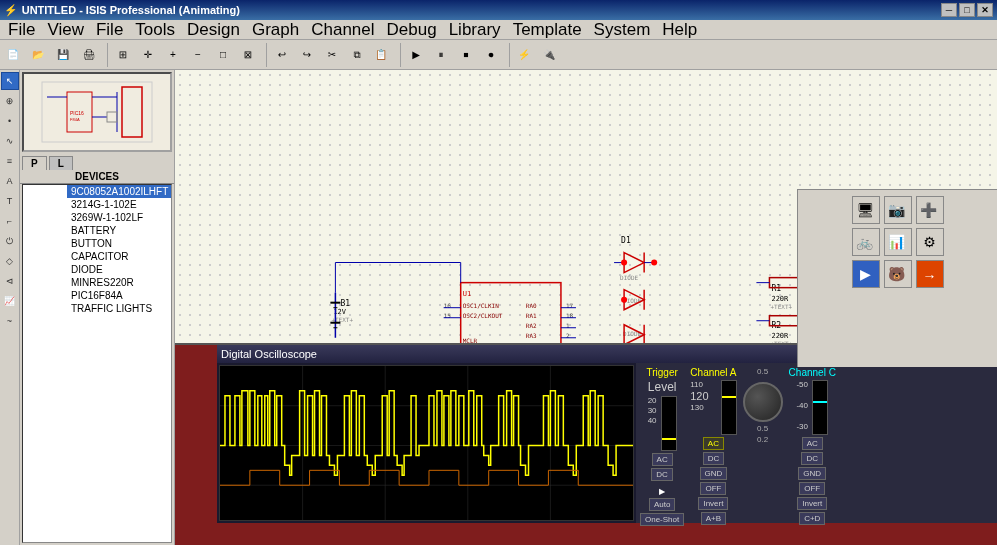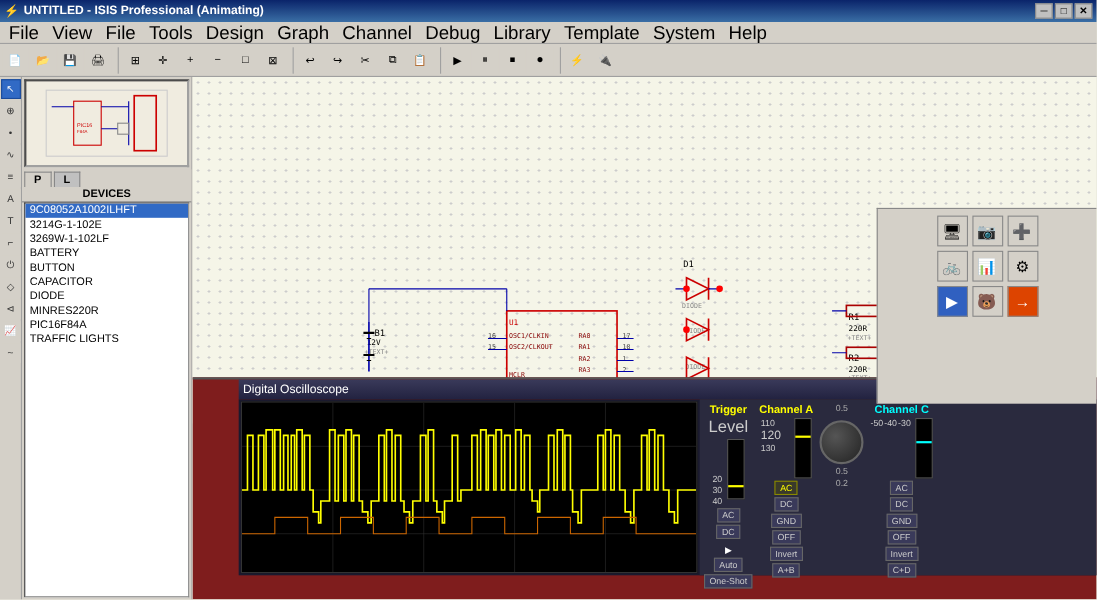--- a/index.html
+++ b/index.html
@@ -134,20 +134,21 @@
       background: #d4d0c8;
       border-bottom: 1px solid #888;
       text-align: center;
     }
     #device-list {
       flex: 1;
       overflow-y: auto;
       background: white;
       margin: 0 2px 2px;
       border: 1px inset #888;
+      padding-left: 44px;
     }
     .device-item {
       padding: 1px 4px;
       font-size: 10px;
       cursor: pointer;
       color: #000;
     }
     .device-item.selected { background: #316ac5; color: white; }
 
     
@@ -217,26 +218,26 @@
     }
     .osc-section {
       display: flex;
       flex-direction: column;
       align-items: center;
       gap: 2px;
     }
     .osc-section-title {
       color: #ffff00;
       font-size: 10px;
-      font-weight: bold;
+      font-weight: normal;
     }
     .osc-section-title.cyan { color: #00ffff; }
     .osc-label {
       color: #ccc;
-      font-size: 15px;
+      font-size: 12px;
     }
     .osc-knob {
       width: 30px; height: 30px;
       background: radial-gradient(circle at 35% 35%, #555, #222);
       border-radius: 50%;
       border: 2px solid #666;
       position: relative;
       cursor: pointer;
     }
     .osc-btn-small {
@@ -662,21 +663,21 @@
               "></polyline>
           </svg>
         </div>
 
         <div id="osc-controls">
 
           <div class="osc-section">
             <div class="osc-section-title">Trigger</div>
             <div class="osc-label">Level</div>
             <div style="display:flex;gap:4px;">
-              <div style="display:flex;flex-direction:column;gap:1px;margin-top:32px;">
+              <div style="display:flex;flex-direction:column;gap:1px;">
                 <div style="color:#ccc;font-size:8px;">20</div>
                 <div style="color:#ccc;font-size:8px;">30</div>
                 <div style="color:#ccc;font-size:8px;">40</div>
               </div>
               <div style="background:#000;border:1px solid #555;width:16px;height:55px;position:relative;">
                 <div style="position:absolute;bottom:10px;left:0;right:0;height:2px;background:#ff0;"></div>
               </div>
             </div>
             <div class="osc-btn-small">AC</div>
             <div class="osc-btn-small">DC</div>
@@ -708,21 +709,21 @@
           <div class="osc-section">
             <div class="osc-label" style="color:#aaa;font-size:8px;">0.5</div>
             <div class="osc-knob" style="width:40px;height:40px;margin-top:4px;"></div>
             <div class="osc-label" style="color:#aaa;font-size:8px;">0.5</div>
             <div class="osc-label" style="color:#aaa;font-size:8px;text-align:center;">0.2</div>
           </div>
 
           <div class="osc-section">
             <div class="osc-section-title cyan">Channel C</div>
             <div style="display:flex;gap:4px;">
-              <div style="display:flex;flex-direction:row;gap:1px;">
+              <div style="display:flex;flex-direction:column;gap:12px;">
                 <div style="color:#ccc;font-size:8px;">-50</div>
                 <div style="color:#ccc;font-size:8px;">-40</div>
                 <div style="color:#ccc;font-size:8px;">-30</div>
               </div>
               <div style="background:#000;border:1px solid #555;width:16px;height:55px;position:relative;">
                 <div style="position:absolute;top:20px;left:0;right:0;height:2px;background:#0ff;"></div>
               </div>
             </div>
             <div class="osc-btn-small">AC</div>
             <div class="osc-btn-small">DC</div>

